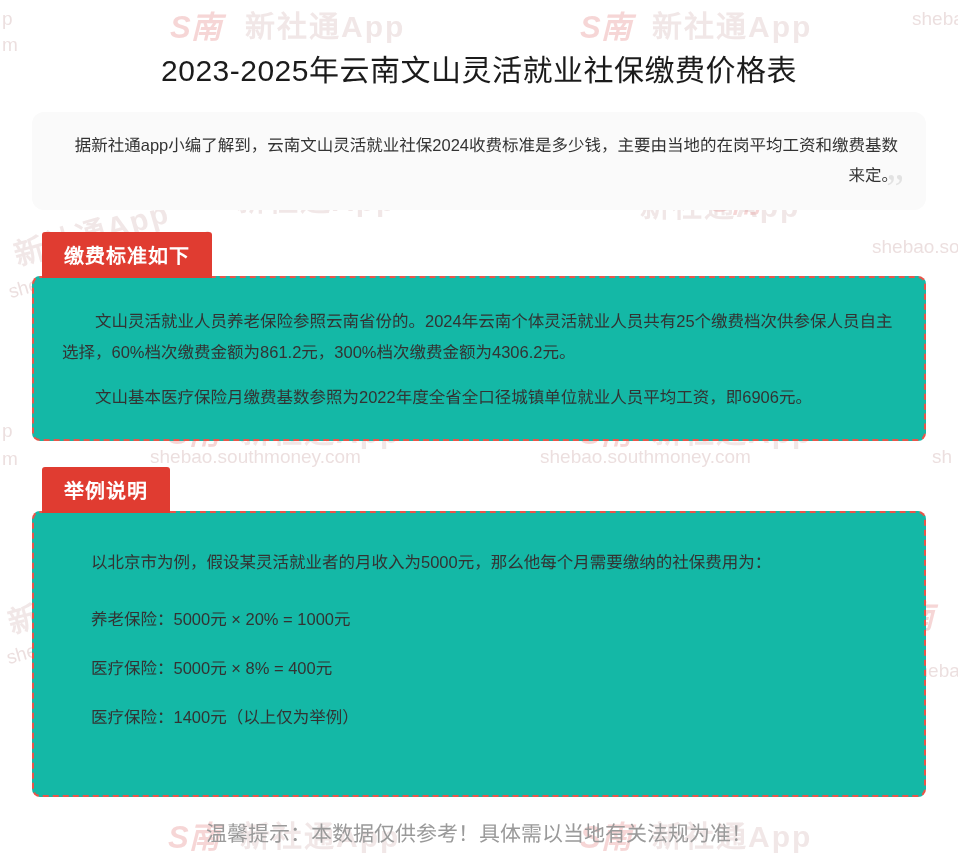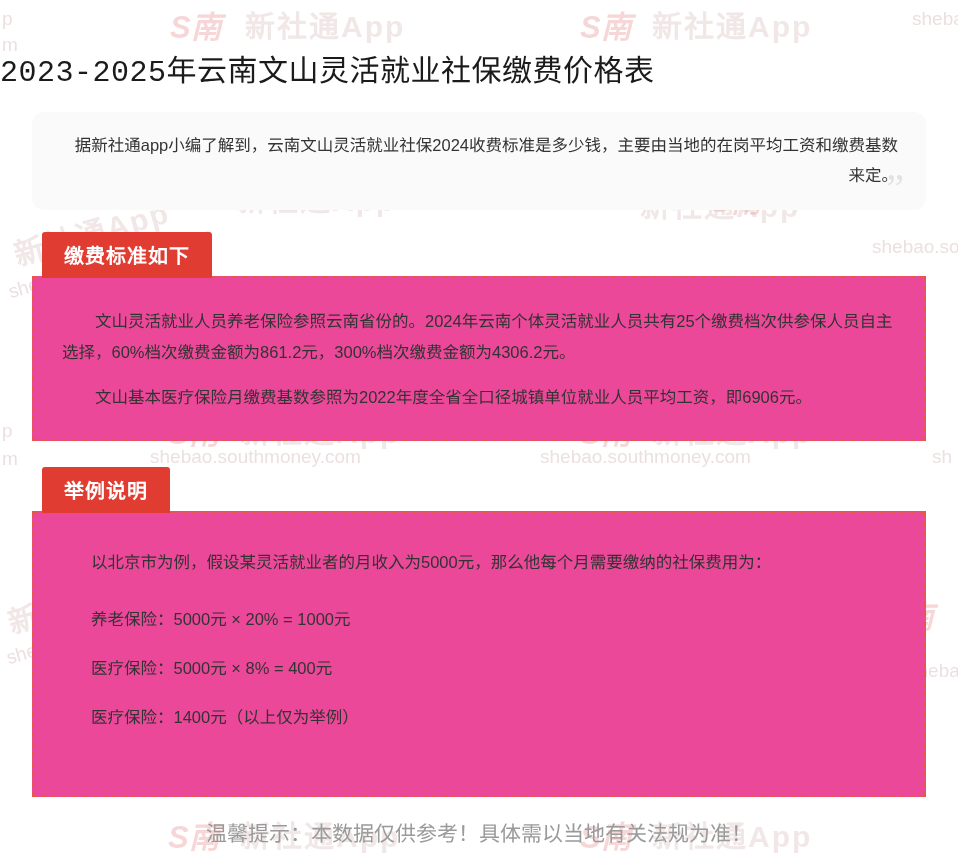--- a/index.html
+++ b/index.html
@@ -54,26 +54,26 @@
   
   .page {
     position: relative;
     z-index: 2;
     width: 958px;
     height: 856px;
     box-sizing: border-box;
   }
 
   .title {
+    text-align: center;
     font-size: 30px;
     color: #1b1b1b;
     font-weight: normal;
     padding-top: 26px;
     letter-spacing: 0.5px;
-    font-family: Liberation Mono, monospace;
   }
 
   .intro-box {
     margin: 22px 32px 0 32px;
     background: #fafafa;
     border-radius: 12px;
     padding: 18px 28px 20px 28px;
     position: relative;
     font-size: 16.5px;
     line-height: 30px;
@@ -102,27 +102,27 @@
     font-weight: bold;
     padding: 8px 22px 9px 22px;
     border-radius: 3px 3px 0 0;
     position: relative;
     z-index: 3;
     margin-left: 0px;
     letter-spacing: 1px;
   }
   .sec-body {
     border: 2px dashed #e8554a;
-    background: #ec4899;
+    background: #14b8a6;
     margin-top: -2px;
     padding: 28px 28px 26px 28px;
     font-size: 16.5px;
     line-height: 31px;
     color: #333;
-    border-radius: 0;
+    border-radius: 8px;
   }
   .sec-body p {
     margin: 0 0 14px 0;
     text-indent: 2em;
   }
   .sec-body p:last-child {
     margin-bottom: 0;
   }
   .gap-1 { height: 22px; }
   .gap-2 { height: 26px; }

